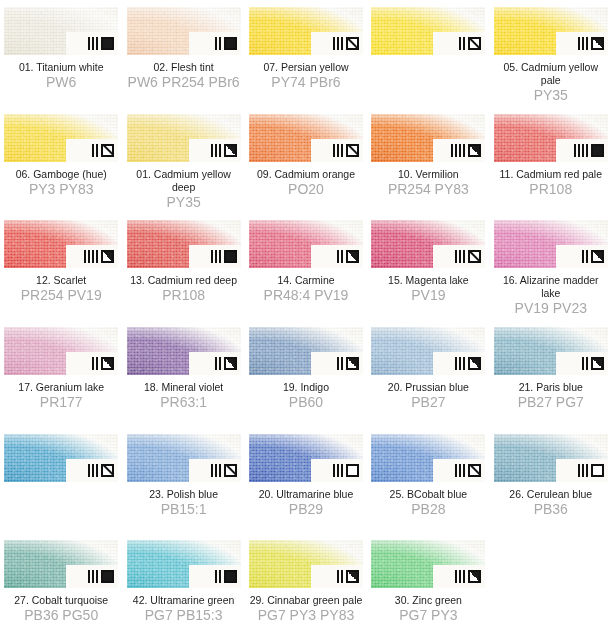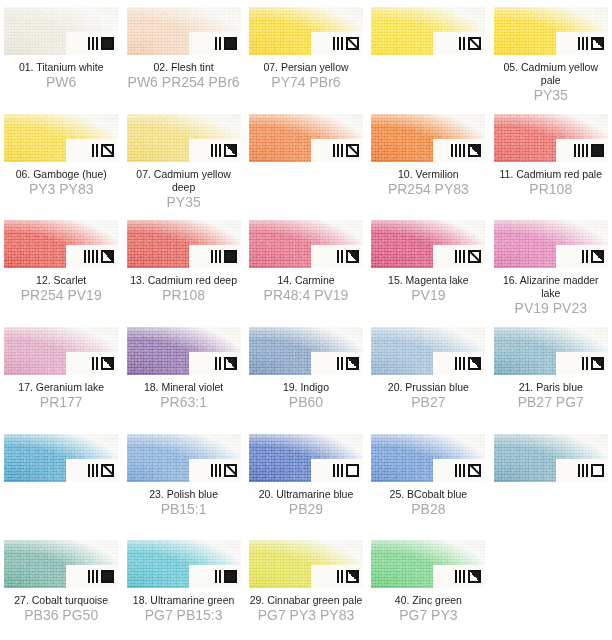--- a/index.html
+++ b/index.html
@@ -262,37 +262,41 @@
         <div class="icon-plate">
           <span class="bars">
             <i></i>
             <i></i>
             <i></i>
           </span>
           <span class="lf-square semi"></span>
         </div>
       </div>
       <div class="caption">
-        <div class="swatch-name">07. Cadmium yellow deep</div>
+        <div class="swatch-name">01. Cadmium yellow deep</div>
         <div class="swatch-pigment">PY35</div>
       </div>
     </div>
     <div class="swatch-cell">
       <div class="chip">
         <div class="chip-wash" style="background: radial-gradient(150% 165% at 2% 100%, rgb(234, 106, 39) 0%, rgb(240, 128, 64) 30%, rgb(240, 128, 64) 45%, rgba(255, 255, 255, 0.55) 74%, rgb(244, 242, 232) 92%, rgb(244, 242, 232) 100%);"></div>
         <div class="chip-tooth"></div>
         <div class="chip-grain"></div>
         <div class="icon-plate">
           <span class="bars">
             <i></i>
             <i></i>
             <i></i>
           </span>
           <span class="lf-square transparent"></span>
         </div>
+      </div>
+      <div class="caption">
+        <div class="swatch-name">09. Cadmium orange</div>
+        <div class="swatch-pigment">PO20</div>
       </div>
     </div>
     <div class="swatch-cell">
       <div class="chip">
         <div class="chip-wash" style="background: radial-gradient(150% 165% at 2% 100%, rgb(232, 99, 16) 0%, rgb(240, 122, 39) 30%, rgb(240, 122, 39) 45%, rgba(255, 255, 255, 0.55) 74%, rgb(244, 242, 232) 92%, rgb(244, 242, 232) 100%);"></div>
         <div class="chip-tooth"></div>
         <div class="chip-grain"></div>
         <div class="icon-plate">
           <span class="bars">
             <i></i>
@@ -592,20 +596,24 @@
         <div class="chip-grain"></div>
         <div class="icon-plate">
           <span class="bars">
             <i></i>
             <i></i>
             <i></i>
           </span>
           <span class="lf-square open"></span>
         </div>
       </div>
+      <div class="caption">
+        <div class="swatch-name">26. Cerulean blue</div>
+        <div class="swatch-pigment">PB36</div>
+      </div>
     </div>
     <div class="swatch-cell">
       <div class="chip">
         <div class="chip-wash" style="background: radial-gradient(150% 165% at 2% 100%, rgb(78, 157, 141) 0%, rgb(117, 178, 166) 30%, rgb(117, 178, 166) 45%, rgba(255, 255, 255, 0.55) 74%, rgb(244, 242, 232) 92%, rgb(244, 242, 232) 100%);"></div>
         <div class="chip-tooth"></div>
         <div class="chip-grain"></div>
         <div class="icon-plate">
           <span class="bars">
             <i></i>
             <i></i>
@@ -626,21 +634,21 @@
         <div class="chip-grain"></div>
         <div class="icon-plate">
           <span class="bars">
             <i></i>
             <i></i>
           </span>
           <span class="lf-square opaque"></span>
         </div>
       </div>
       <div class="caption">
-        <div class="swatch-name">18. Ultramarine green</div>
+        <div class="swatch-name">42. Ultramarine green</div>
         <div class="swatch-pigment">PG7 PB15:3</div>
       </div>
     </div>
     <div class="swatch-cell">
       <div class="chip">
         <div class="chip-wash" style="background: radial-gradient(150% 165% at 2% 100%, rgb(220, 217, 40) 0%, rgb(228, 226, 75) 30%, rgb(228, 226, 75) 45%, rgba(255, 255, 255, 0.55) 74%, rgb(244, 242, 232) 92%, rgb(244, 242, 232) 100%);"></div>
         <div class="chip-tooth"></div>
         <div class="chip-grain"></div>
         <div class="icon-plate">
           <span class="bars">
@@ -663,17 +671,17 @@
         <div class="icon-plate">
           <span class="bars">
             <i></i>
             <i></i>
             <i></i>
           </span>
           <span class="lf-square semi"></span>
         </div>
       </div>
       <div class="caption">
-        <div class="swatch-name">40. Zinc green</div>
+        <div class="swatch-name">30. Zinc green</div>
         <div class="swatch-pigment">PG7 PY3</div>
       </div>
     </div>
   </div>
 
 </body></html>

